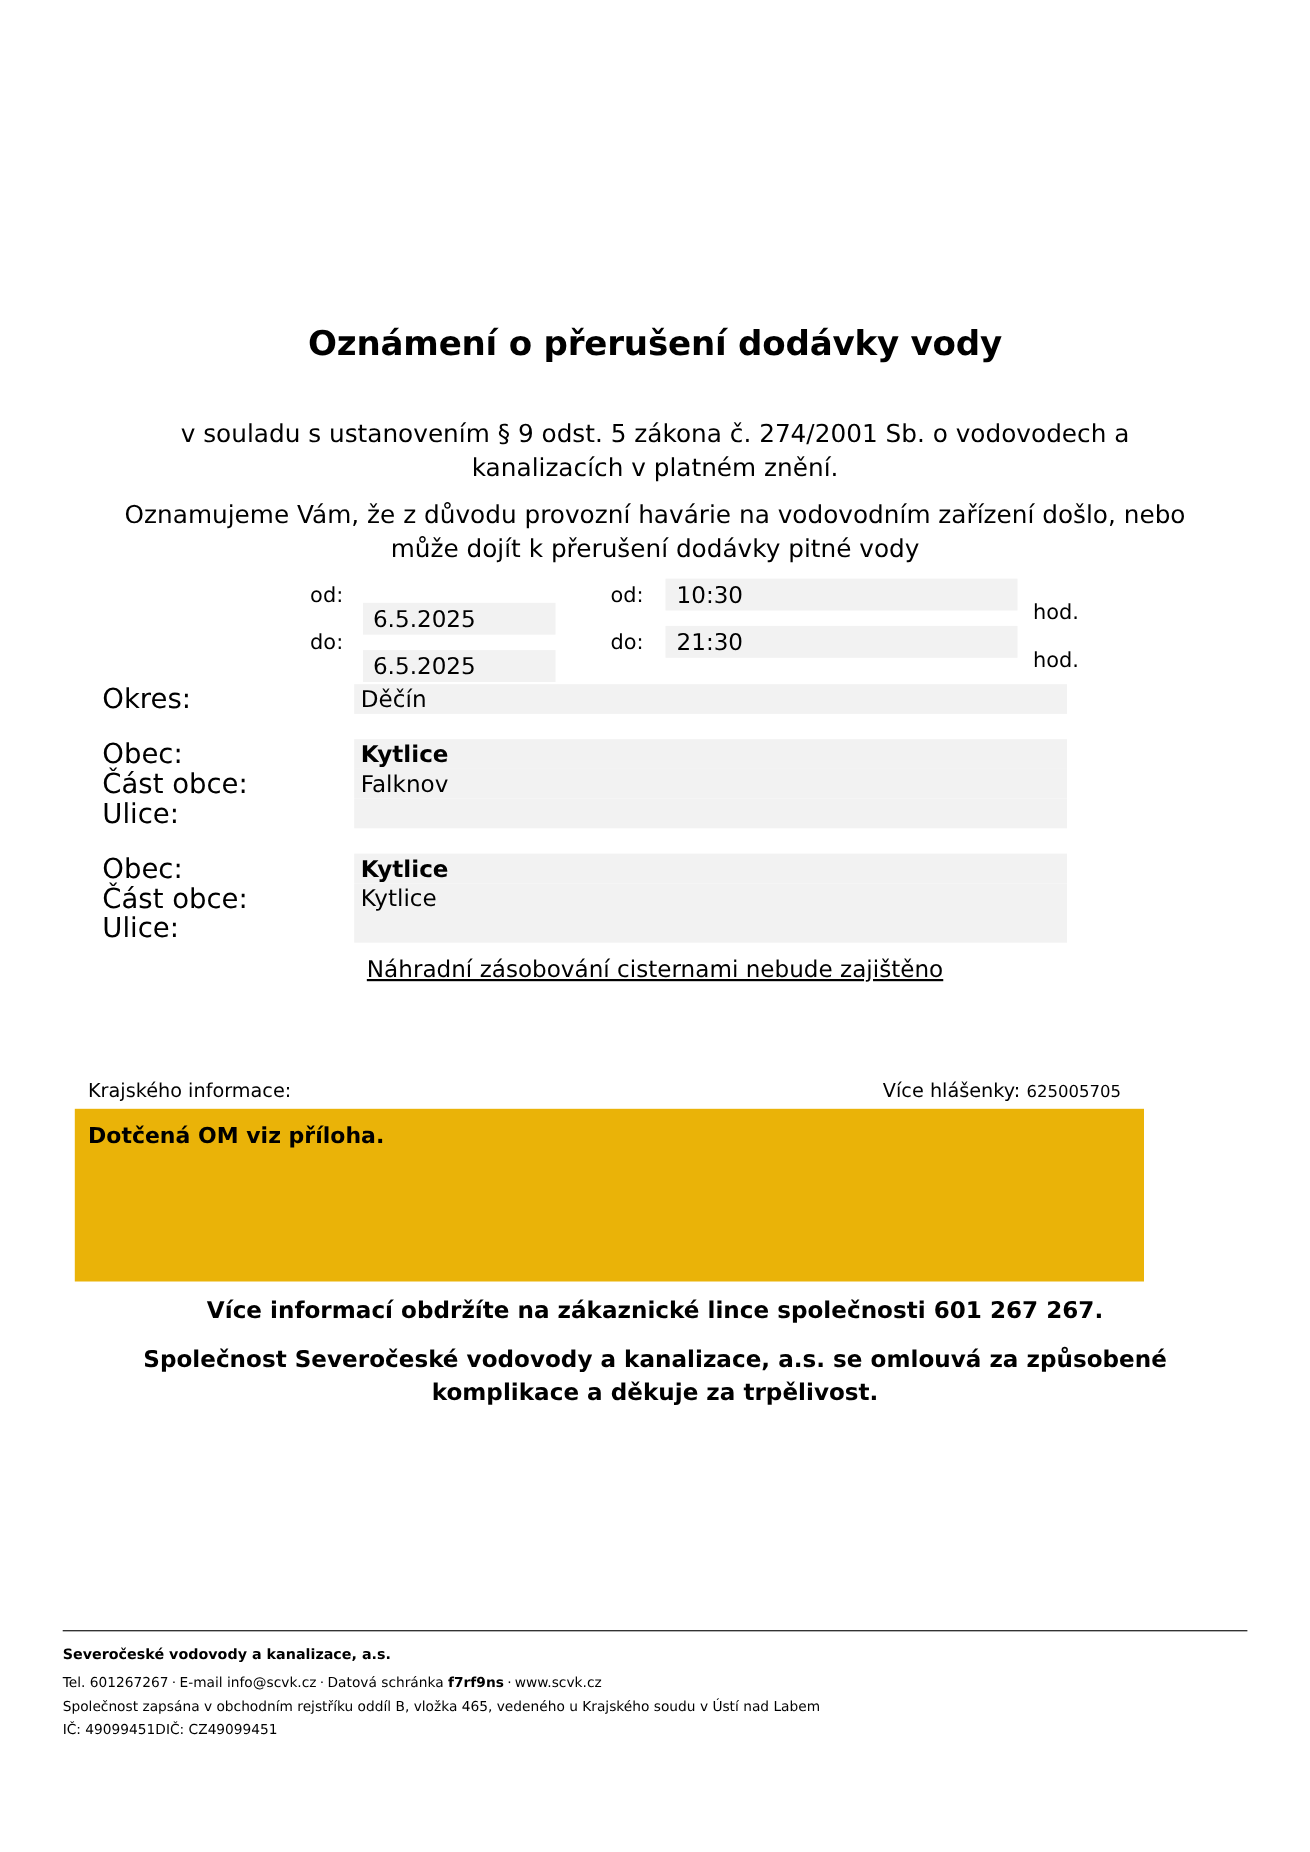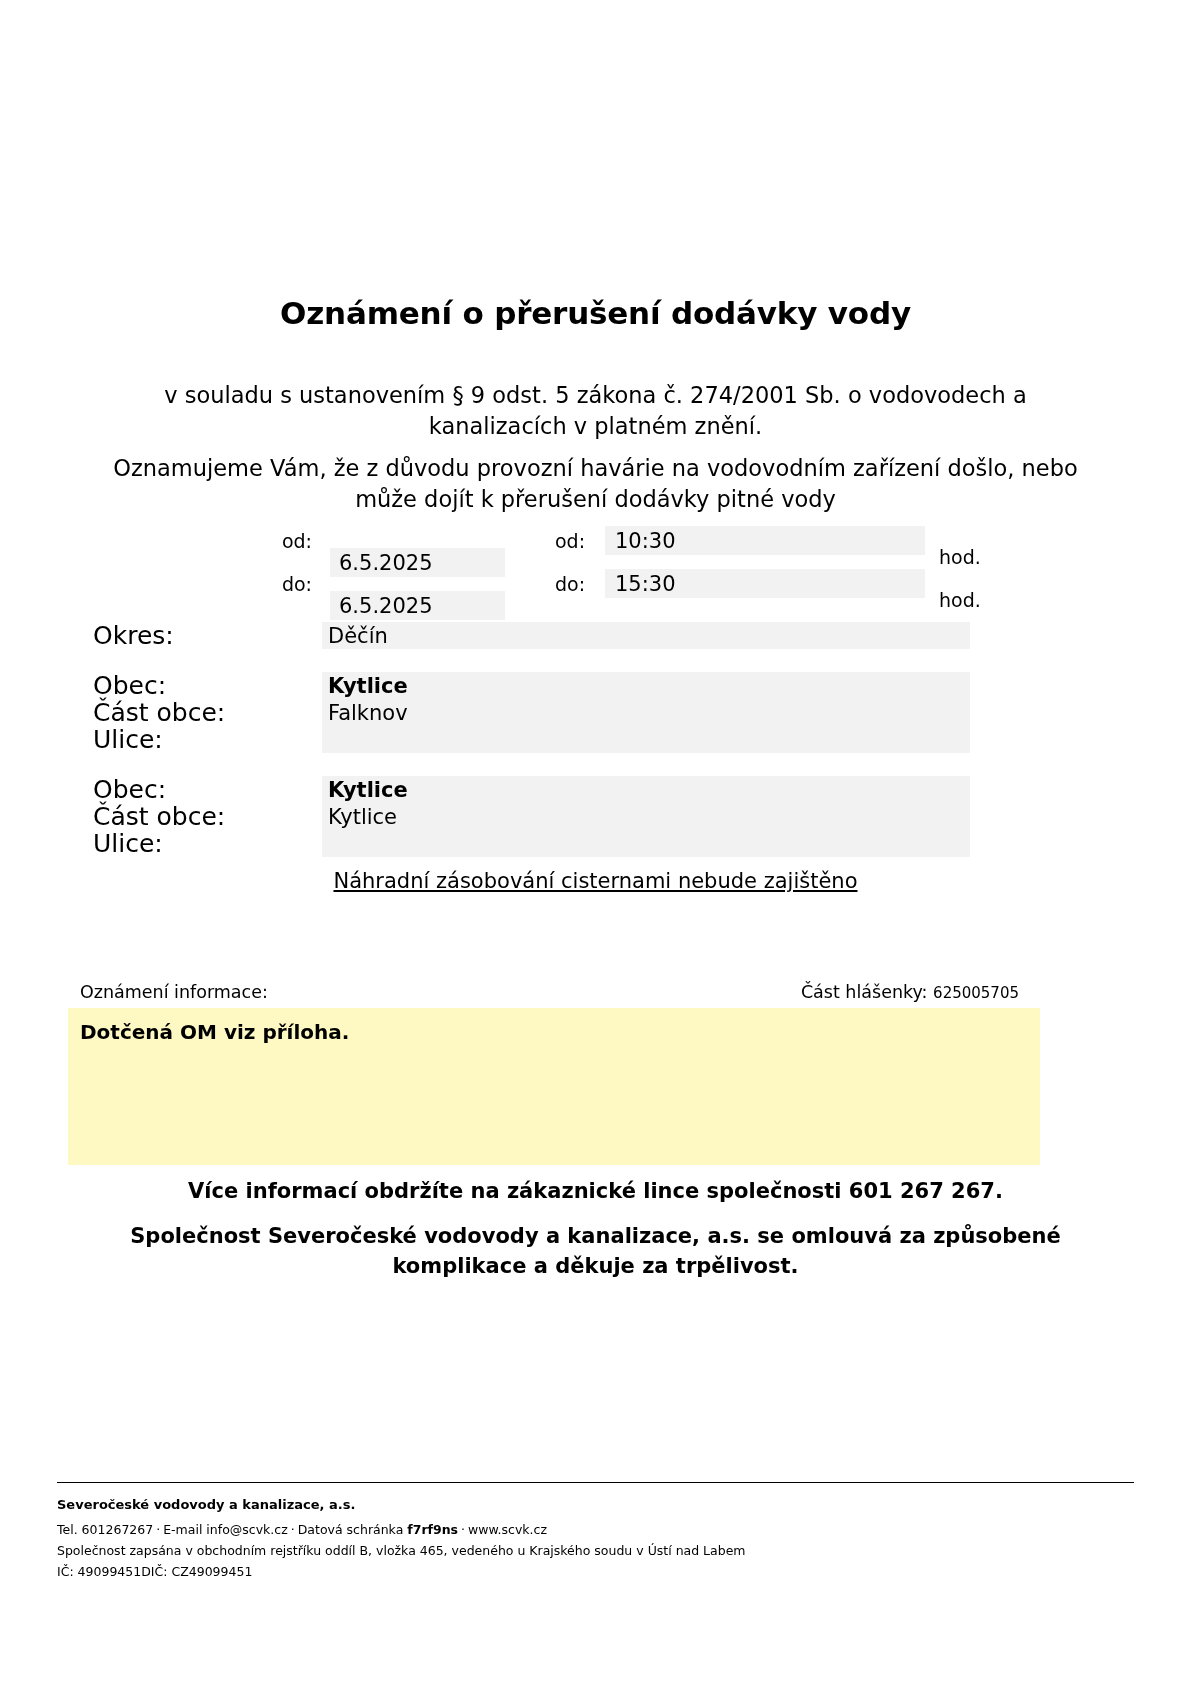--- a/index.html
+++ b/index.html
@@ -165,21 +165,21 @@
   }
   .info-head-right .num {
     font-size: 15px;
   }
   .info-box {
     position: absolute;
     top: 1008px;
     left: 68px;
     width: 972px;
     height: 157px;
-    background: #fef9c3;
+    background: #eab308;
     box-sizing: border-box;
     padding: 12px 0 0 12px;
   }
   .info-box-text {
     font-size: 20px;
     font-weight: bold;
   }
 
   
   .closing {
@@ -241,21 +241,21 @@
       <div class="dt-label">od:</div>
       <div class="dt-field">6.5.2025</div>
       <div class="dt-label2">od:</div>
       <div class="dt-field2">10:30</div>
       <div class="dt-unit">hod.</div>
     </div>
     <div class="dt-row">
       <div class="dt-label">do:</div>
       <div class="dt-field">6.5.2025</div>
       <div class="dt-label2">do:</div>
-      <div class="dt-field2">15:30</div>
+      <div class="dt-field2">21:30</div>
       <div class="dt-unit">hod.</div>
     </div>
   </div>
 
   <div class="address-block">
     <div class="addr-row">
       <div class="addr-label">Okres:</div>
       <div class="addr-value">Děčín</div>
     </div>
 
@@ -286,22 +286,22 @@
     </div>
     <div class="addr-row">
       <div class="addr-label">Ulice:</div>
       <div class="addr-value"></div>
     </div>
   </div>
 
   <div class="cistern-note">Náhradní zásobování cisternami nebude zajištěno</div>
 
   <div class="info-head">
-    <span class="info-head-left">Oznámení informace:</span>
-    <span class="info-head-right"><span>Část hlášenky:</span> <span class="num">625005705</span></span>
+    <span class="info-head-left">Krajského informace:</span>
+    <span class="info-head-right"><span>Více hlášenky:</span> <span class="num">625005705</span></span>
   </div>
 
   <div class="info-box">
     <div class="info-box-text">Dotčená OM viz příloha.</div>
   </div>
 
   <div class="closing closing-hotline">Více informací obdržíte na zákaznické lince společnosti  601 267 267.</div>
   <div class="closing closing-apology">Společnost Severočeské vodovody a kanalizace, a.s. se omlouvá za způsobené komplikace a děkuje za trpělivost.</div>
 
   <div class="footer-rule"></div>

